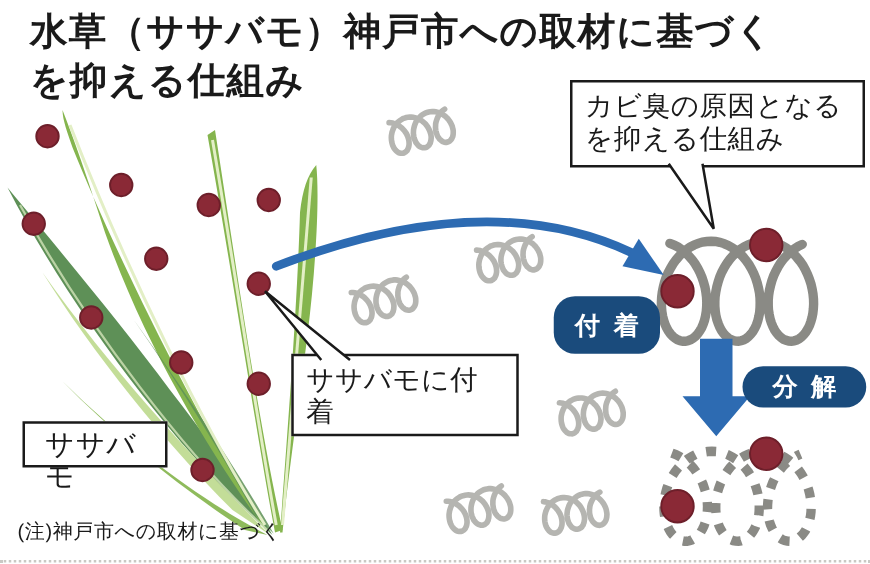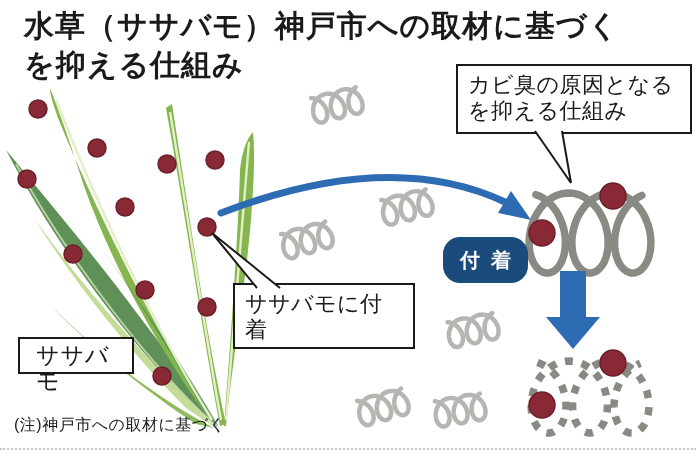--- a/index.html
+++ b/index.html
@@ -115,20 +115,21 @@
     <div>を抑える仕組み</div>
   </div>
 
   <div id="callout-microbe" class="txt callout">
     <div>ササバモに付着</div>
   </div>
 
   <div id="plant-label" class="txt callout">ササバモ</div>
 
   <div id="badge-attach" class="badge">付着</div>
+  <div id="badge-decompose" class="badge">分解</div>
 
   <div id="note" class="txt">(注)神戸市への取材に基づく</div>
 
   <svg id="tails" viewBox="0 0 696 451" aria-hidden="true">
     <path d="M535,131 L571,183 L562,131" fill="#ffffff" stroke="var(--box_border)" stroke-width="2"></path>
     <path d="M257,288 L212,233 L280,288" fill="#ffffff" stroke="var(--box_border)" stroke-width="2"></path>
   </svg>
 
   <div id="bottom-rule"></div>
 </div>

